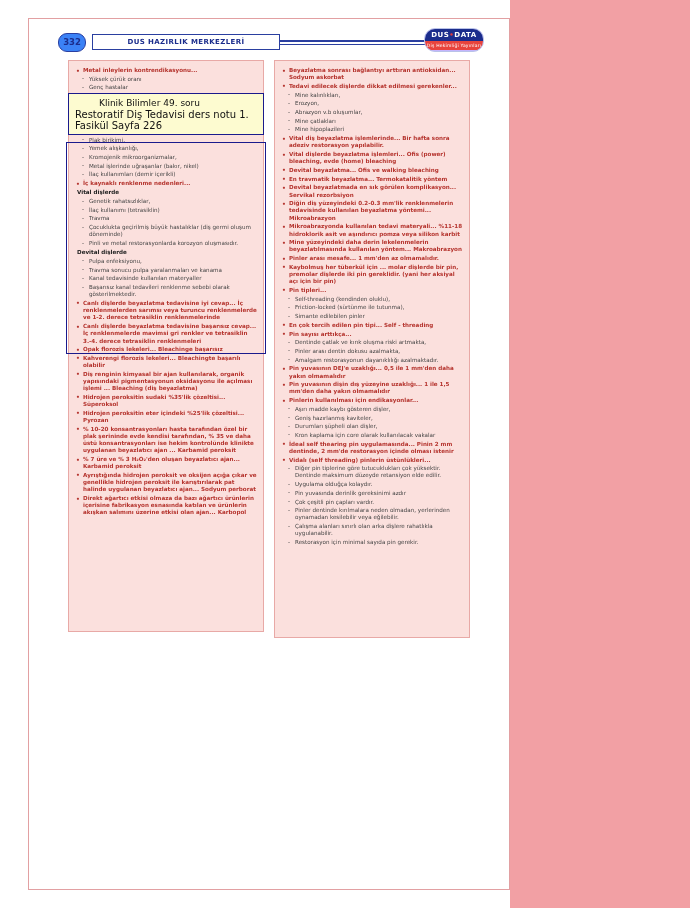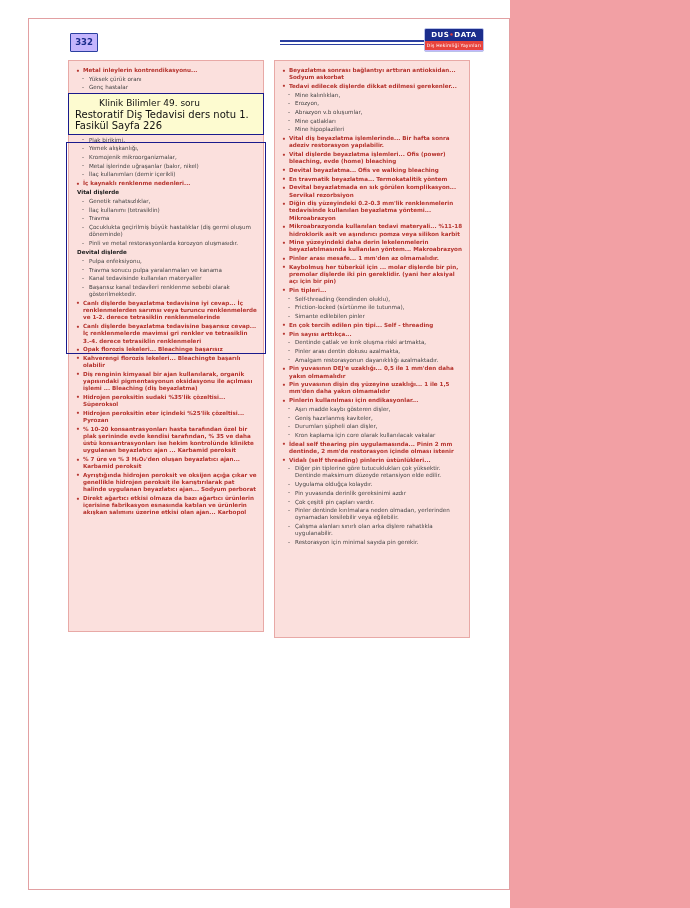--- a/index.html
+++ b/index.html
@@ -48,28 +48,27 @@
     width: 434px;
     height: 22px;
   }
   .hdr-pagenum {
     position: absolute;
     left: 22px;
     top: 1px;
     width: 26px;
     height: 17px;
     border: 1.3px solid #2a3fa0;
-    border-radius: 1px;
+    border-radius: 9px;
     color: #1b2d8c;
     font-size: 8.5px;
     font-weight: bold;
     text-align: center;
     line-height: 17px;
-    background: #c4b5fd;
-    margin-left: 12px;
+    background: #3b82f6;
   }
   .hdr-title {
     position: absolute;
     left: 56px;
     top: 2px;
     width: 186px;
     height: 14px;
     border: 1.2px solid #2a3fa0;
     color: #1b2d8c;
     font-size: 7px;
@@ -96,21 +95,21 @@
     background: #2a3fa0;
   }
   .hdr-logo {
     position: absolute;
     left: 388px;
     top: -4px;
     width: 58px;
     height: 22px;
     background: #c4b5fd;
     border: 1px solid #b9c2e8;
-    border-radius: 2px;
+    border-radius: 11px;
     overflow: hidden;
   }
   .logo-top {
     height: 12px;
     background: #1b2d8c;
     color: #ffffff;
     font-size: 7px;
     font-weight: bold;
     text-align: center;
     line-height: 12px;
@@ -217,20 +216,21 @@
 <body>
 
 <div id="page">
 
   <div class="right-band"></div>
 
   <div class="page-sheet"></div>
 
   <div class="hdr">
     <div class="hdr-pagenum">332</div>
+    <div class="hdr-title">DUS HAZIRLIK MERKEZLERİ</div>
     <div class="hdr-rule"></div>
     <div class="hdr-rule2"></div>
     <div class="hdr-logo">
       <div class="logo-top">
         <span>DUS</span><span class="dot">•</span><span>DATA</span>
       </div>
       <div class="logo-bot">Diş Hekimliği Yayınları</div>
     </div>
   </div>
 

